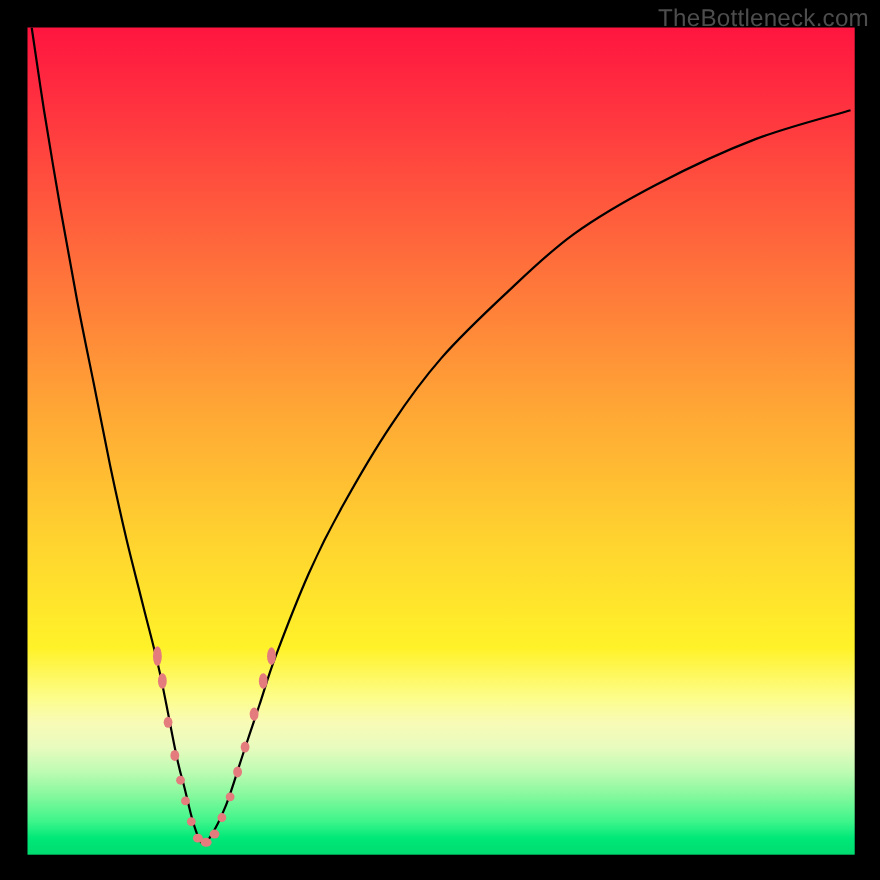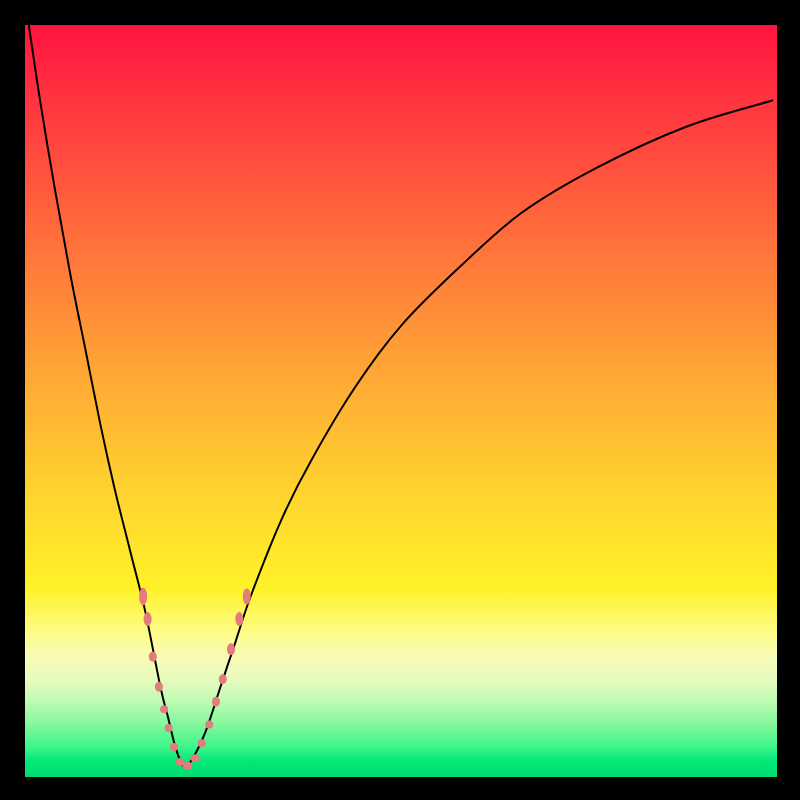--- a/index.html
+++ b/index.html
@@ -92,13 +92,14 @@
           <ellipse cx="176.7" cy="718.2" rx="4.0" ry="4.0" class="marker" fill="#e47b7d"></ellipse>
           <ellipse cx="184.2" cy="699.4" rx="4.0" ry="4.0" class="marker" fill="#e47b7d"></ellipse>
           <ellipse cx="191.0" cy="676.8" rx="4.0" ry="5.0" class="marker" fill="#e47b7d"></ellipse>
           <ellipse cx="197.8" cy="654.2" rx="4.0" ry="5.0" class="marker" fill="#e47b7d"></ellipse>
           <ellipse cx="206.0" cy="624.2" rx="4.0" ry="6.0" class="marker" fill="#e47b7d"></ellipse>
           <ellipse cx="214.3" cy="594.1" rx="4.0" ry="7.0" class="marker" fill="#e47b7d"></ellipse>
           <ellipse cx="221.8" cy="571.5" rx="4.0" ry="8.0" class="marker" fill="#e47b7d"></ellipse>
         </g>
     </svg>
   </div>
+  <div class="watermark">TheBottleneck.com</div>
 </div>
 
 </body></html>

